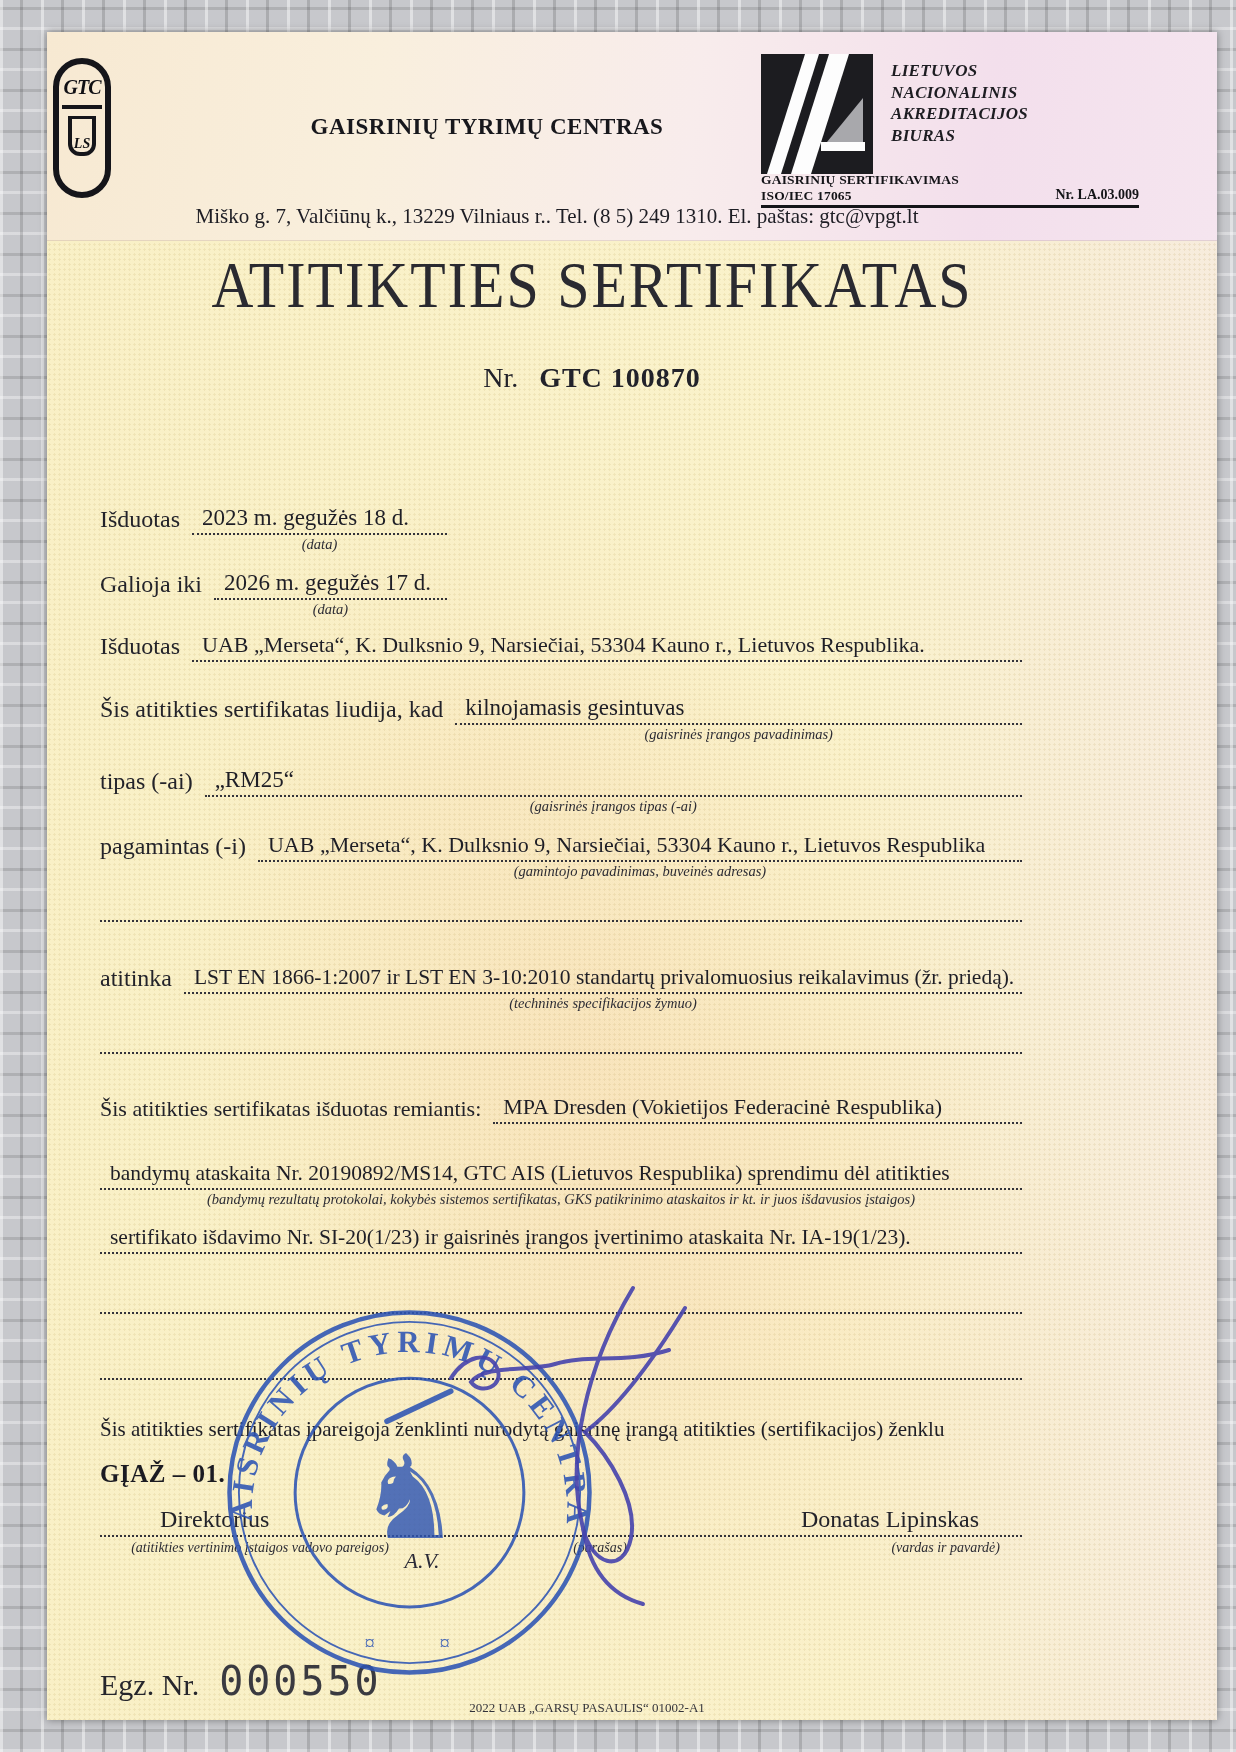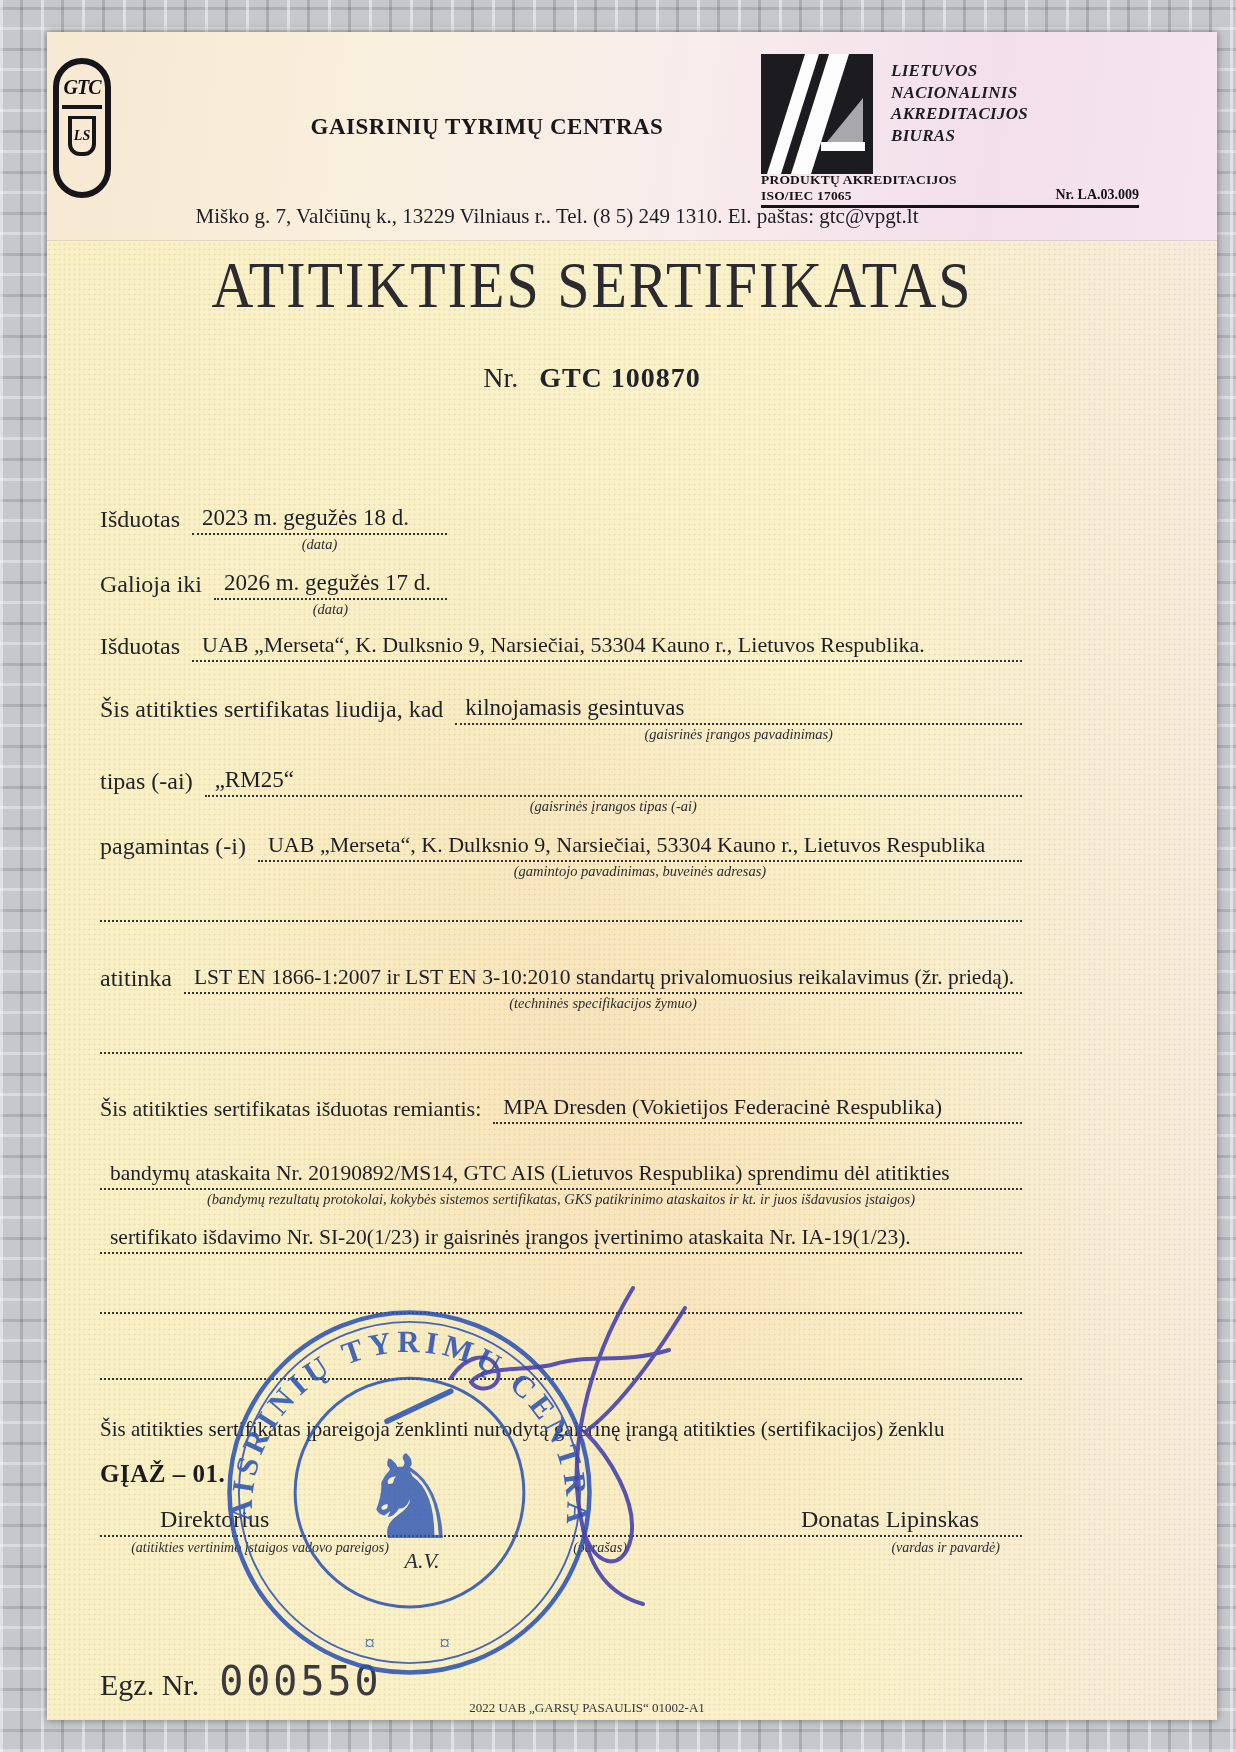--- a/index.html
+++ b/index.html
@@ -33,21 +33,21 @@
   }
   .gtc-logo{
     position:absolute;left:6px;top:26px;width:58px;height:140px;
     border:6px solid #15151a;border-radius:32px;box-sizing:border-box;
     display:flex;flex-direction:column;align-items:center;justify-content:flex-start;background:transparent;
   }
   .gtc-top{font-weight:bold;font-style:italic;font-size:20px;letter-spacing:-1px;margin-top:12px;color:#101014;}
   .gtc-divider{width:40px;height:4px;background:#15151a;margin:6px 0 7px 0;}
   .gtc-shield{
     width:28px;height:40px;border:4px solid #15151a;border-top-width:3px;border-radius:0 0 12px 12px;
-    box-sizing:border-box;display:flex;align-items:center;justify-content:center;
+    box-sizing:border-box;display:flex;align-items:flex-end;justify-content:center;
     font-weight:bold;font-style:italic;font-size:14px;color:#101014;
   }
   .org-name{position:absolute;left:120px;top:82px;width:640px;text-align:center;
     font-size:23px;font-weight:bold;letter-spacing:.5px;color:#17171c;}
   .accred-logo{position:absolute;left:714px;top:22px;width:112px;height:120px;}
   .accred-text{position:absolute;left:844px;top:28px;font-size:17px;font-weight:bold;font-style:italic;
     line-height:21.5px;color:#1d1d22;letter-spacing:.3px;}
   .scheme-row{position:absolute;left:714px;top:140px;width:378px;display:flex;justify-content:space-between;
     align-items:flex-end;border-bottom:3px solid #141418;padding-bottom:2px;}
   .scheme-lines{font-size:13.5px;font-weight:bold;line-height:15.5px;color:#141418;letter-spacing:.2px;}
@@ -121,21 +121,21 @@
 
       <div class="accred-text">
         <div>LIETUVOS</div>
         <div>NACIONALINIS</div>
         <div>AKREDITACIJOS</div>
         <div>BIURAS</div>
       </div>
 
       <div class="scheme-row">
         <div class="scheme-lines">
-          <div>PRODUKTŲ AKREDITACIJOS</div>
+          <div>GAISRINIŲ SERTIFIKAVIMAS</div>
           <div>ISO/IEC 17065</div>
         </div>
         <div class="accred-no">Nr. LA.03.009</div>
       </div>
 
       <div class="address">Miško g. 7, Valčiūnų k., 13229 Vilniaus r.. Tel. (8 5) 249 1310. El. paštas: gtc@vpgt.lt</div>
     </div>
 
     <div class="title">ATITIKTIES SERTIFIKATAS</div>
     <div class="cert-no">

